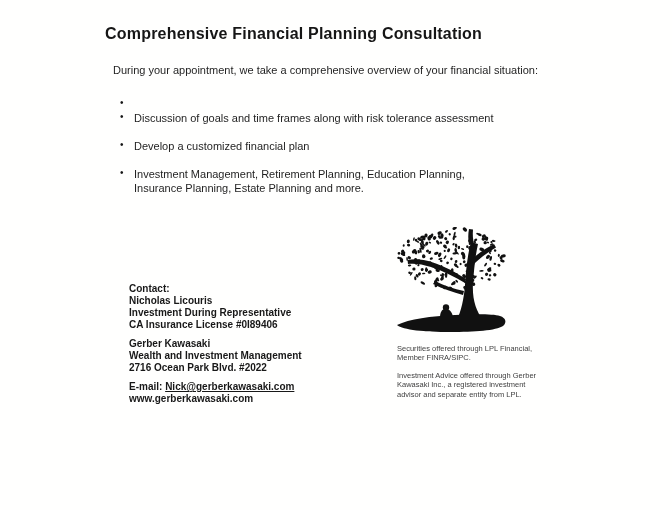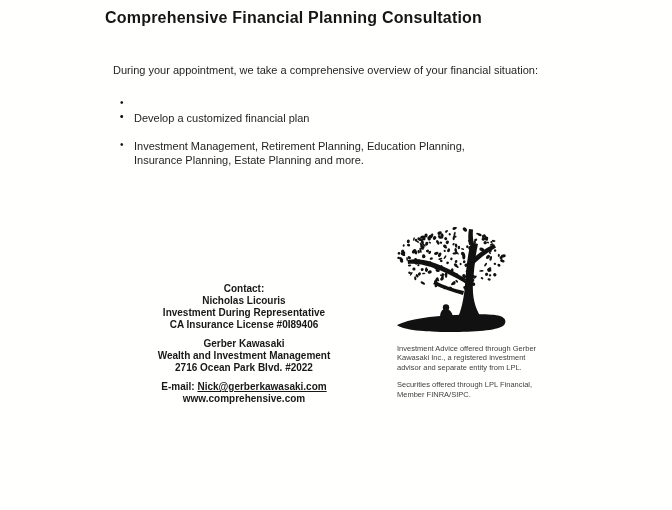--- a/index.html
+++ b/index.html
@@ -5,42 +5,42 @@
   html,body{margin:0;padding:0;background:#ffffff;}
   .page{
     position:relative;
     width:672px;height:510px;
     background:#fffffe;
     font-family:"Liberation Sans","DejaVu Sans",sans-serif;
     color:#1f1f1f;
     overflow:hidden;
   }
   .doc-title{
-    position:absolute;left:105px;top:8px;width:440px;
+    position:absolute;left:105px;top:24px;width:440px;
     font-size:16px;line-height:20px;font-weight:bold;
     letter-spacing:0.2px;color:#161616;margin:0;
   }
   .intro{
     position:absolute;left:105px;top:55px;width:425px;
     font-size:11px;line-height:14px;margin:8px;
   }
   .bullet-list{
     position:absolute;left:119px;top:97px;width:385px;
     margin:0;padding:0;list-style:none;
     font-size:11px;line-height:14px;
   }
   .bullet-list li{
     position:relative;padding-left:15px;margin:0 0 14px 0;max-width:370px;
   }
   .bullet-list li .dot{
     position:absolute;left:1px;top:-1px;font-size:10px;color:#161616;
   }
   .contact{
     position:absolute;left:129px;top:283px;width:230px;
-    text-align:center;font-weight:bold;
+    text-align:left;font-weight:bold;
     font-size:10px;line-height:12px;color:#181818;
   }
   .contact .group{margin:0 0 7px 0;}
   .contact .line{white-space:nowrap;}
   .email-link{color:#181818;text-decoration:underline;text-underline-offset:1px;}
   .figure-tree{
     position:absolute;left:393px;top:227px;width:117px;height:111px;
   }
   .disclaimers{
     position:absolute;left:397px;top:344px;width:152px;
@@ -52,40 +52,40 @@
 <body>
 
 <div class="page">
 
   <h1 class="doc-title">Comprehensive Financial Planning Consultation</h1>
 
   <p class="intro">During your appointment, we take a comprehensive overview of your financial situation:</p>
 
   <ul class="bullet-list">
     <li><span class="dot">•</span></li>
-    <li><span class="dot">•</span></li>
+    <li><span class="dot">•</span><span>Discussion of goals and time frames along with risk tolerance assessment</span></li>
     <li><span class="dot">•</span><span>Develop a customized financial plan</span></li>
     <li><span class="dot">•</span><span>Investment Management, Retirement Planning, Education Planning, Insurance Planning, Estate Planning and more.</span></li>
   </ul>
 
   <div class="contact">
     <div class="group">
       <div class="line">Contact:</div>
       <div class="line">Nicholas Licouris</div>
       <div class="line">Investment During Representative</div>
       <div class="line">CA Insurance License #0I89406</div>
     </div>
     <div class="group">
       <div class="line">Gerber Kawasaki</div>
       <div class="line">Wealth and Investment Management</div>
       <div class="line">2716 Ocean Park Blvd. #2022</div>
     </div>
     <div class="group">
       <div class="line"><span>E-mail:</span> <span class="email-link">Nick@gerberkawasaki.com</span></div>
-      <div class="line">www.comprehensive.com</div>
+      <div class="line">www.gerberkawasaki.com</div>
     </div>
   </div>
 
   <div class="figure-tree">
     <svg width="117" height="111" viewBox="0 0 117 111" xmlns="http://www.w3.org/2000/svg">
       <g fill="#111111">
 
         <path d="M4,98 C16,92 38,89 62,88 C82,87 100,87 107,89 C113,91 114,95.5 110,99 C103,103.5 82,105 57,105 C32,105 10,103 4,98 Z"></path>
 
         <path d="M64,93 C68,84 71,72 72,58 C73,44 74,30 78,15 L85,17 C82,30 81,44 80,56 C79,72 83,84 90,93 Z"></path>
@@ -283,17 +283,17 @@
             <ellipse cx="73.7" cy="55.1" rx="2.3" ry="1.4" transform="rotate(178 73.7 55.1)"></ellipse>
             <ellipse cx="92.6" cy="10.5" rx="2.0" ry="1.3" transform="rotate(70 92.6 10.5)"></ellipse>
             <ellipse cx="74.3" cy="19.7" rx="1.2" ry="1.4" transform="rotate(3 74.3 19.7)"></ellipse>
             <ellipse cx="89.0" cy="51.2" rx="1.4" ry="1.0" transform="rotate(31 89.0 51.2)"></ellipse>
           </g>
       </g>
     </svg>
   </div>
 
   <div class="disclaimers">
+    <p>Securities offered through LPL Financial, Member FINRA/SIPC.</p>
     <p>Investment Advice offered through Gerber Kawasaki Inc., a registered investment advisor and separate entity from LPL.</p>
-    <p>Securities offered through LPL Financial, Member FINRA/SIPC.</p>
   </div>
 
 </div>
 
 </body></html>

